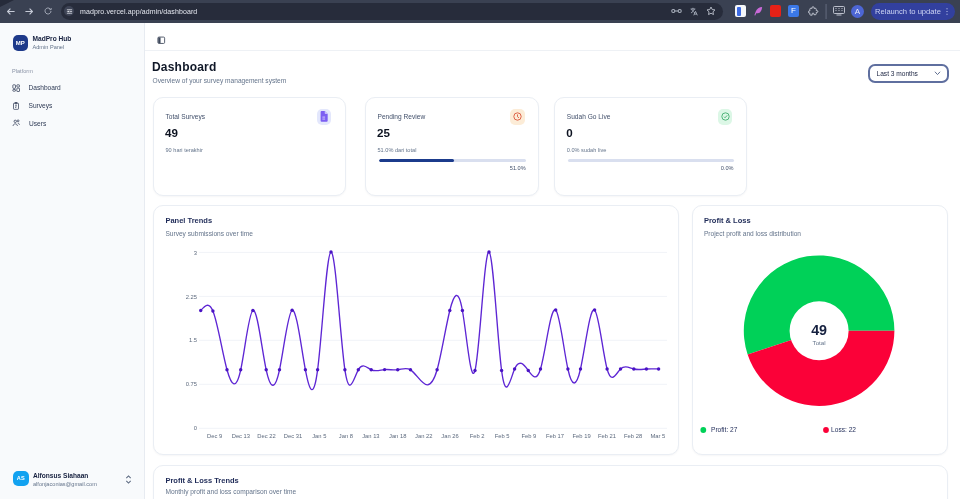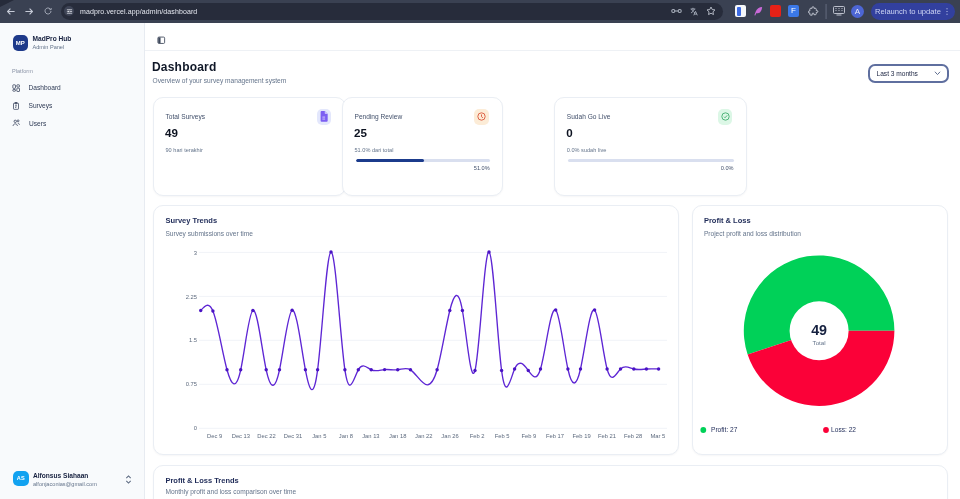--- a/index.html
+++ b/index.html
@@ -171,21 +171,21 @@
   <div class="ciconbox" style="background:#e3e7fc">
         <svg width="9.5" height="11" viewBox="0 0 24 28" fill="#7c5ff2">
           <path d="M4 2.5A2.5 2.5 0 0 1 6.5 0h8L22 7.5V25a2.5 2.5 0 0 1-2.5 2.5h-13A2.5 2.5 0 0 1 4 25z"></path>
           <path d="M14.5 0 22 7.5h-5.5a2 2 0 0 1-2-2z" fill="#c9bffa"></path>
           <path d="M8.5 15.5h7M8.5 20.5h7" stroke="#dcd6fb" stroke-width="2.2" fill="none"></path>
         </svg>
       </div>
   <div class="cnum">49</div>
   <div class="cnote">90 hari terakhir</div>
 </div>
-<div class="card" style="left:342px;top:97px;width:161px;height:99px">
+<div class="card" style="left:365px;top:97px;width:174px;height:99px">
   <div class="clabel">Pending Review</div>
   <div class="ciconbox" style="background:#fcecd7">
         <svg width="9" height="9" viewBox="0 0 24 24" fill="none" stroke="#dd6146" stroke-width="2.6">
           <circle cx="12" cy="12" r="9.8"></circle>
           <path d="M12 6.5V12.5l3.8 3"></path>
         </svg>
       </div>
   <div class="cnum">25</div>
   <div class="cnote">51.0% dari total</div>
   <div class="pbar">
@@ -201,21 +201,21 @@
           <path d="M8 12.5l2.8 2.8L16.5 9"></path>
         </svg>
       </div>
   <div class="cnum">0</div>
   <div class="cnote">0.0% sudah live</div>
   <div class="pbar"></div>
   <div class="ppct">0.0%</div>
 </div>
 
 <div class="card" style="left:153px;top:205px;width:526px;height:250px">
-  <div class="ctitle">Survey Trends</div>
+  <div class="ctitle">Panel Trends</div>
   <div class="csub">Survey submissions over time</div>
 </div>
 <svg class="abs" style="left:153px;top:205px" width="526" height="250" viewBox="153 205 526 250" font-family="Liberation Sans,sans-serif">
   <g stroke="#f1f3f8" stroke-width="1">
     <line x1="199" y1="252.4" x2="667" y2="252.4"></line>
     <line x1="199" y1="296.4" x2="667" y2="296.4"></line>
     <line x1="199" y1="340.3" x2="667" y2="340.3"></line>
     <line x1="199" y1="384.3" x2="667" y2="384.3"></line>
     <line x1="199" y1="428.3" x2="667" y2="428.3"></line>
   </g>

